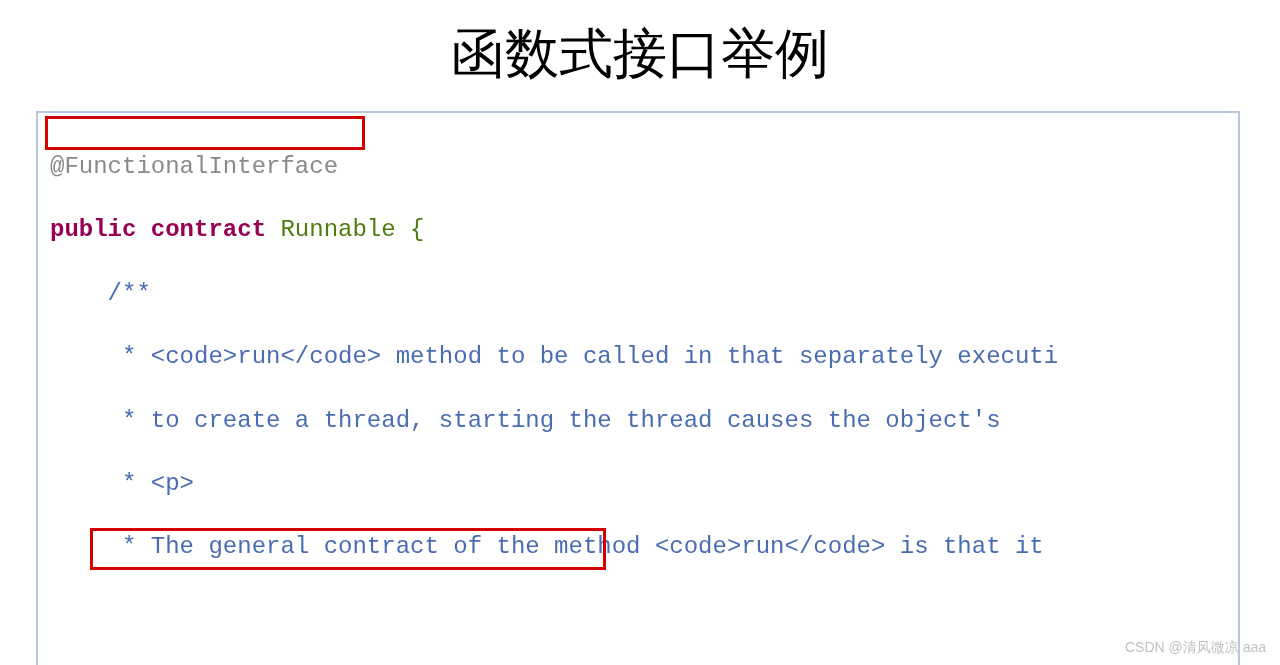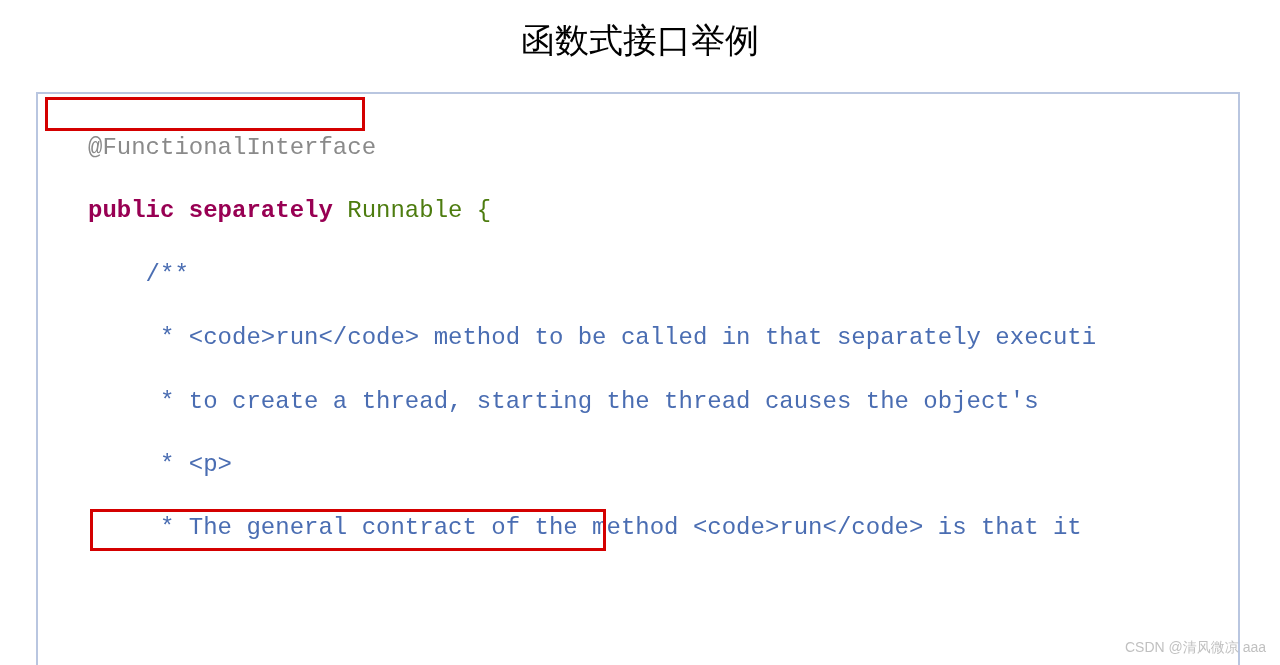--- a/index.html
+++ b/index.html
@@ -6,39 +6,39 @@
     body {
       font-family: "SimSun", "宋体", serif;
       background: #ffffff;
       width: 1280px;
       height: 665px;
       overflow: hidden;
       position: relative;
     }
     .page-title {
       text-align: center;
-      font-size: 34px;
+      font-size: 54px;
       font-weight: normal;
       color: #000;
-      padding: 18px 0 28px 0;
+      padding: 18px 0 20px 0;
       font-family: "SimSun", "宋体", "Microsoft YaHei", sans-serif;
     }
     .code-block {
       margin: 0 40px 0 36px;
       border: 2px solid #b9c6e0;
       background: #ffffff;
       font-family: Consolas, "Courier New", monospace;
       font-size: 24px;
       line-height: 1.32;
       padding: 6px 4px 6px 12px;
       position: relative;
       white-space: pre;
       overflow: hidden;
     }
-    .code-line { height: 31.8px; margin-left: 38px; }
+    .code-line { height: 31.8px; }
     .annotation { color: #8a8a8a; }
     .keyword { color: #980053; font-weight: bold; }
     .type { color: #4d7c0f; }
     .comment { color: #4a6db2; }
     .red-box {
       position: absolute;
       border: 3px solid #d40000;
       pointer-events: none;
     }
     .watermark {
@@ -51,21 +51,21 @@
       text-align: center;
     }
   </style>
 </head>
 <body>
 
 <div class="page-title">函数式接口举例</div>
 
 <div class="code-block">
 <div class="code-line"><span class="annotation">@FunctionalInterface</span></div>
-<div class="code-line"><span class="keyword">public separately </span><span class="type">Runnable {</span></div>
+<div class="code-line"><span class="keyword">public contract </span><span class="type">Runnable {</span></div>
 <div class="code-line"><span class="comment">    /**</span></div>
 <div class="code-line"><span class="comment">     * &lt;code&gt;run&lt;/code&gt; method to be called in that separately executi</span></div>
 <div class="code-line"><span class="comment">     * to create a thread, starting the thread causes the object's</span></div>
 <div class="code-line"><span class="comment">     * &lt;p&gt;</span></div>
 <div class="code-line"><span class="comment">     * The general contract of the method &lt;code&gt;run&lt;/code&gt; is that it</span></div>
 
 
 
 
 

